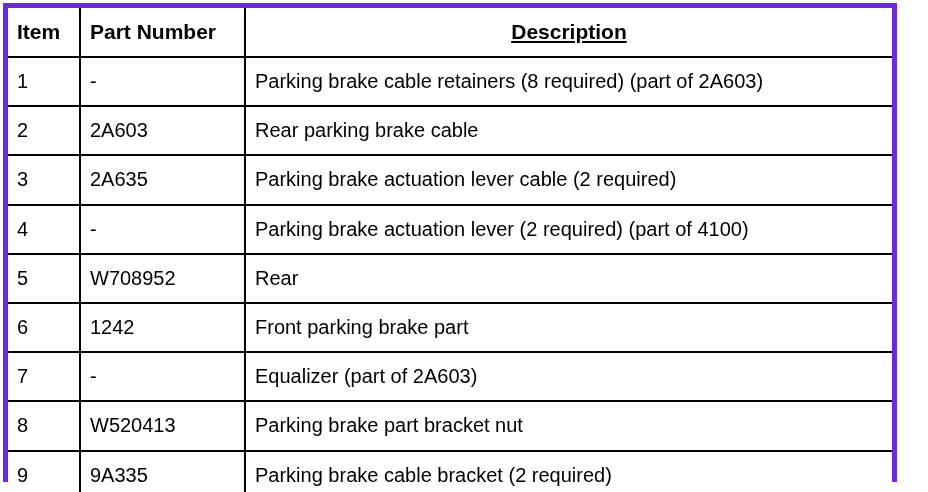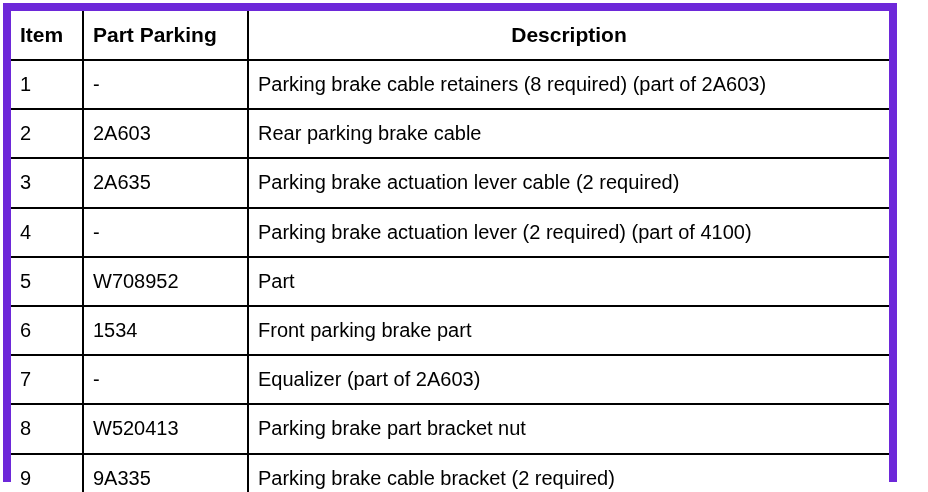--- a/index.html
+++ b/index.html
@@ -24,21 +24,21 @@
   }
 
   
   .parts-table-wrap {
     position: absolute;
     left: 3px;
     top: 3px;
     width: 894px;
     height: 479px;
     box-sizing: border-box;
-    border: 8px solid #6d28d9;
+    border: 5px solid #6d28d9;
     background: #ffffff;
   }
 
   table.parts-table {
     width: 100%;
     height: 100%;
     border-collapse: collapse;
     table-layout: fixed;
     background: #ffffff;
   }
@@ -65,20 +65,21 @@
 
   table.parts-table thead th {
     height: 48px;
     font-size: 21px;
     font-weight: bold;
     text-align: left;
     letter-spacing: 0px;
   }
   table.parts-table thead th.th-description {
     text-align: center;
+    text-decoration: underline;
   }
 
   table.parts-table tbody td {
     height: 47.2px;
     font-size: 20px;
     font-weight: normal;
     text-align: left;
   }
   table.parts-table tbody td.cell-item { }
   table.parts-table tbody td.cell-part-number { }
@@ -91,21 +92,21 @@
   <div class="parts-table-wrap">
     <table class="parts-table">
       <colgroup>
         <col class="col-item">
         <col class="col-part-number">
         <col class="col-description">
       </colgroup>
       <thead>
         <tr>
           <th class="th-item">Item</th>
-          <th class="th-part-number">Part Parking</th>
+          <th class="th-part-number">Part Number</th>
           <th class="th-description">Description</th>
         </tr>
       </thead>
       <tbody>
         <tr>
           <td class="cell-item">1</td>
           <td class="cell-part-number">-</td>
           <td class="cell-description">Parking brake cable retainers (8 required) (part of 2A603)</td>
         </tr>
         <tr>
@@ -119,25 +120,25 @@
           <td class="cell-description">Parking brake actuation lever cable (2 required)</td>
         </tr>
         <tr>
           <td class="cell-item">4</td>
           <td class="cell-part-number">-</td>
           <td class="cell-description">Parking brake actuation lever (2 required) (part of 4100)</td>
         </tr>
         <tr>
           <td class="cell-item">5</td>
           <td class="cell-part-number">W708952</td>
-          <td class="cell-description">Part</td>
+          <td class="cell-description">Rear</td>
         </tr>
         <tr>
           <td class="cell-item">6</td>
-          <td class="cell-part-number">1534</td>
+          <td class="cell-part-number">1242</td>
           <td class="cell-description">Front parking brake part</td>
         </tr>
         <tr>
           <td class="cell-item">7</td>
           <td class="cell-part-number">-</td>
           <td class="cell-description">Equalizer (part of 2A603)</td>
         </tr>
         <tr>
           <td class="cell-item">8</td>
           <td class="cell-part-number">W520413</td>

